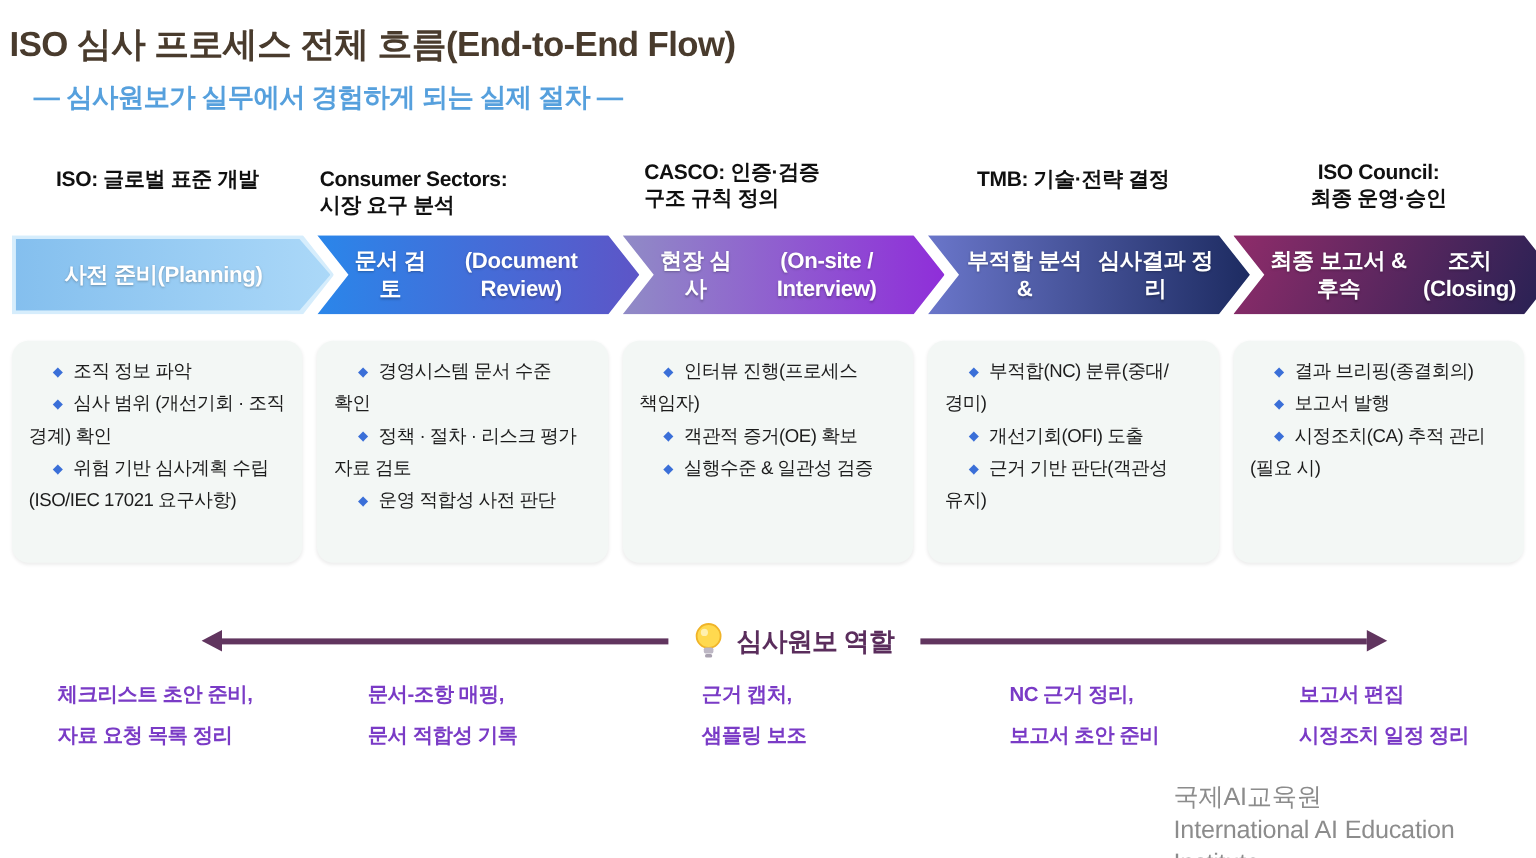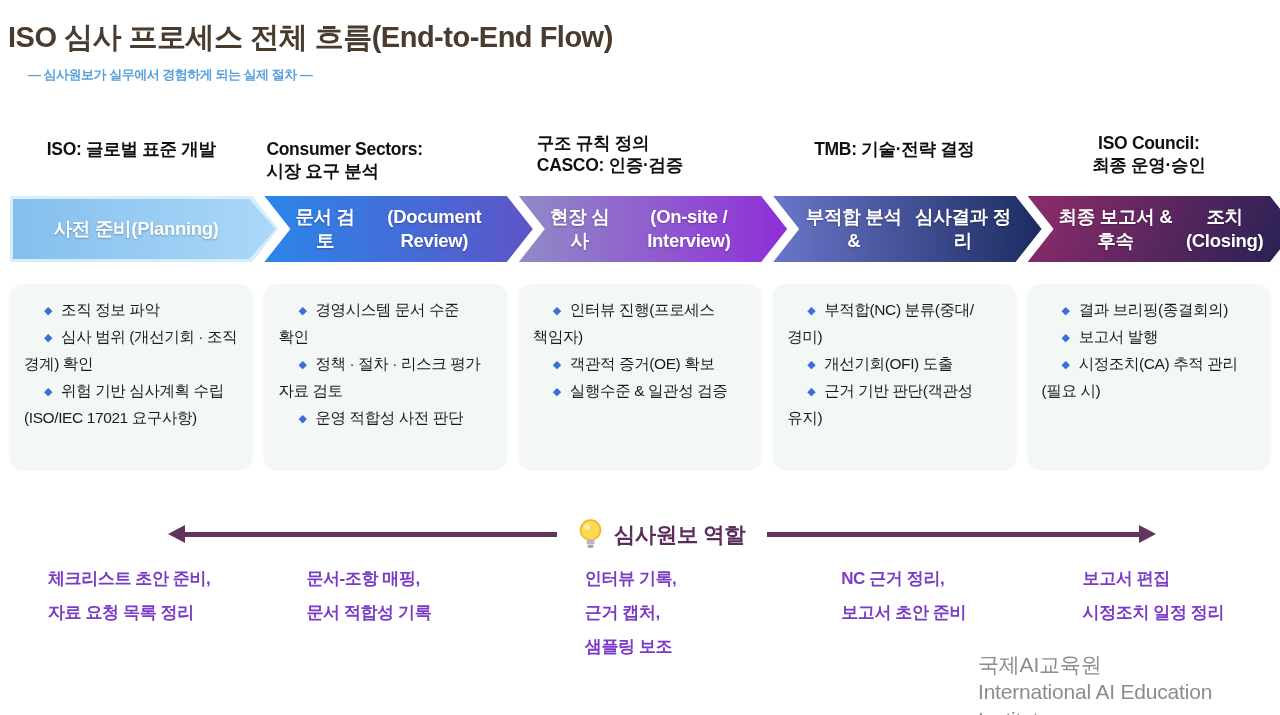--- a/index.html
+++ b/index.html
@@ -10,21 +10,21 @@
   }
   .page{position:absolute;inset:0;}
 
   .title{
     position:absolute;left:8px;top:18px;
     font-size:29px;font-weight:800;letter-spacing:-0.5px;
     color:var(--c-title_text,#493b2d);
   }
   .subtitle{
     position:absolute;left:28px;top:66px;
-    font-size:13px;font-weight:700;letter-spacing:-0.5px;
+    font-size:22px;font-weight:700;letter-spacing:-0.5px;
     color:var(--c-subtitle_text,#56a0dd);
   }
 
   .grid{
     position:absolute;top:130px;left:10px;right:10px;
     display:grid;grid-template-columns:repeat(5,1fr);column-gap:12px;
   }
   .col{position:relative;min-width:0;}
 
   .org{
@@ -163,22 +163,22 @@
       </div>
       <div class="card">
         <p class="item"><span class="diamond">◆</span><span>경영시스템 문서 수준 확인</span></p>
         <p class="item"><span class="diamond">◆</span><span>정책 · 절차 · 리스크 평가 자료 검토</span></p>
         <p class="item"><span class="diamond">◆</span><span>운영 적합성 사전 판단</span></p>
       </div>
     </div>
 
     <div class="col">
       <div class="org">
+        <div>CASCO: 인증·검증</div>
         <div>구조 규칙 정의</div>
-        <div>CASCO: 인증·검증</div>
       </div>
       <div class="arrow-zone">
         <div class="chev chev-notch" style="background: linear-gradient(90deg, rgb(144, 139, 198), rgb(143, 46, 217));">
           <div class="chev-label">
             <div>현장 심사</div>
             <div>(On-site / Interview)</div>
           </div>
         </div>
       </div>
       <div class="card">
@@ -244,21 +244,20 @@
   <div class="roles-grid">
     <div class="rcol">
       <div class="rline-text">체크리스트 초안 준비,</div>
       <div class="rline-text">자료 요청 목록 정리</div>
     </div>
     <div class="rcol">
       <div class="rline-text">문서-조항 매핑,</div>
       <div class="rline-text">문서 적합성 기록</div>
     </div>
     <div class="rcol">
-      <div class="rline-text">인터뷰 기록,</div>
       <div class="rline-text">근거 캡처,</div>
       <div class="rline-text">샘플링 보조</div>
     </div>
     <div class="rcol">
       <div class="rline-text">NC 근거 정리,</div>
       <div class="rline-text">보고서 초안 준비</div>
     </div>
     <div class="rcol">
       <div class="rline-text">보고서 편집</div>
       <div class="rline-text">시정조치 일정 정리</div>

